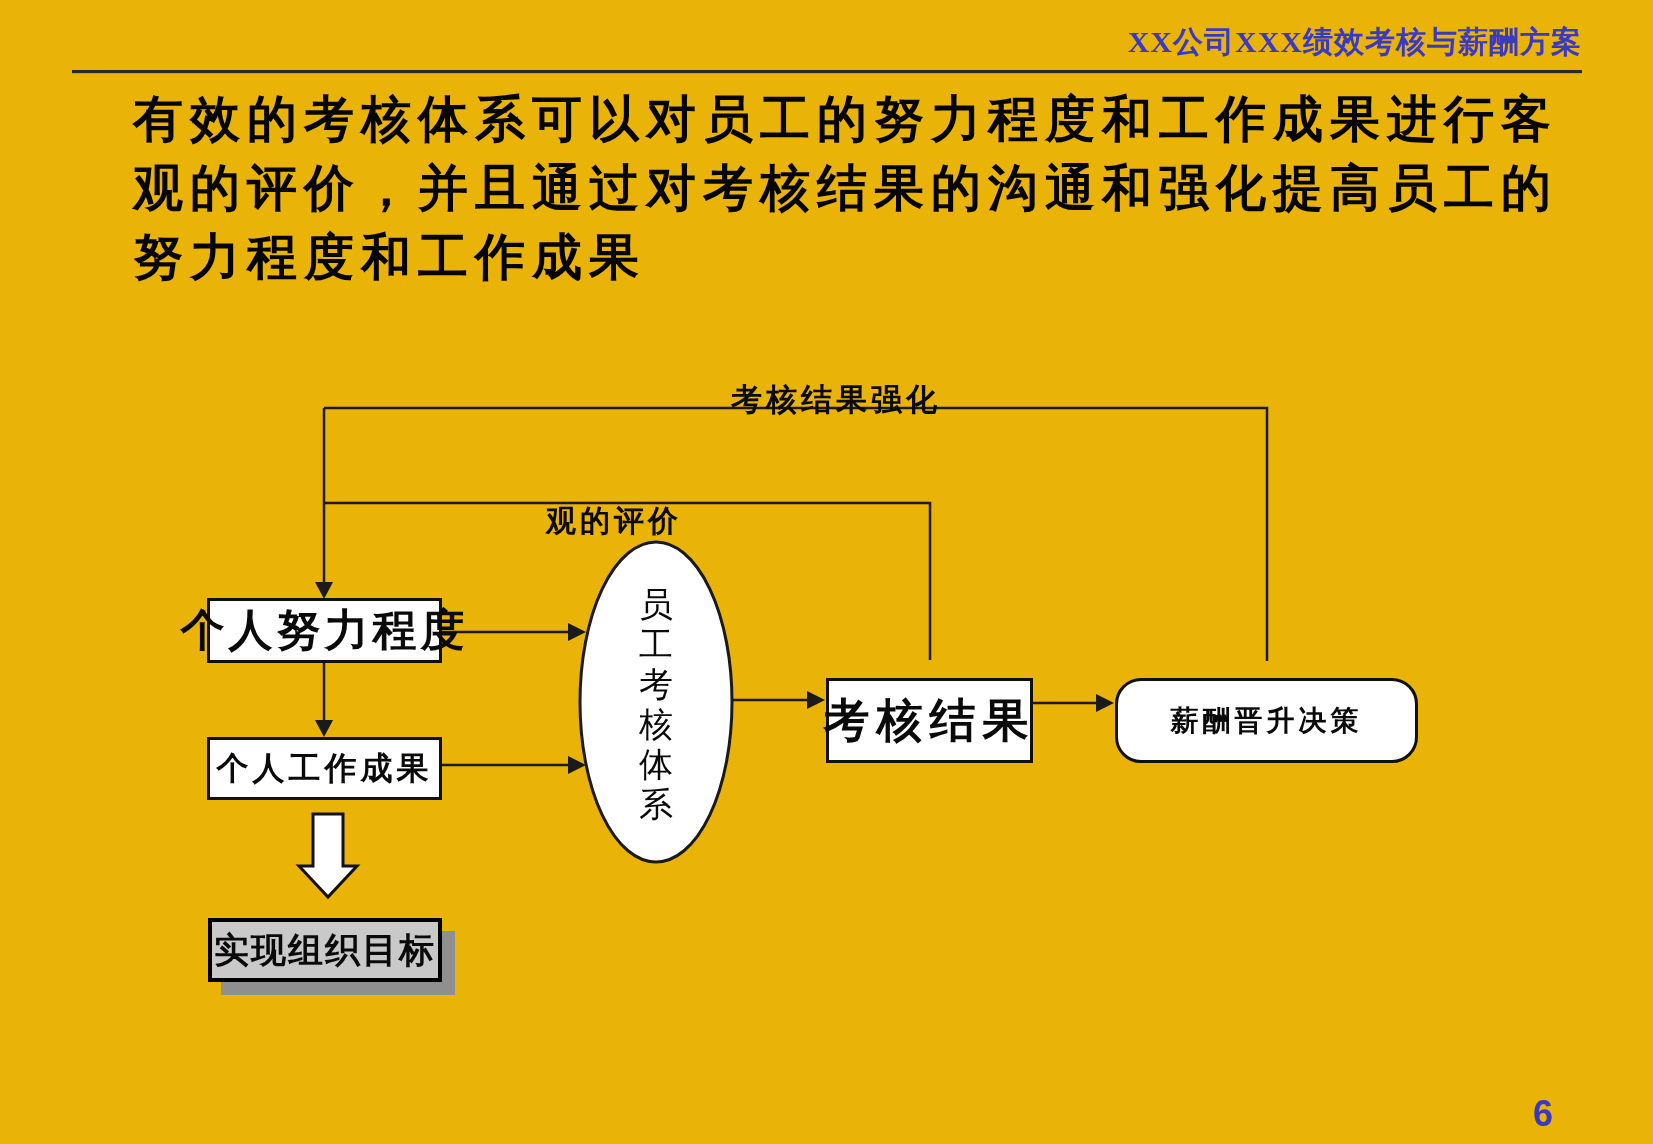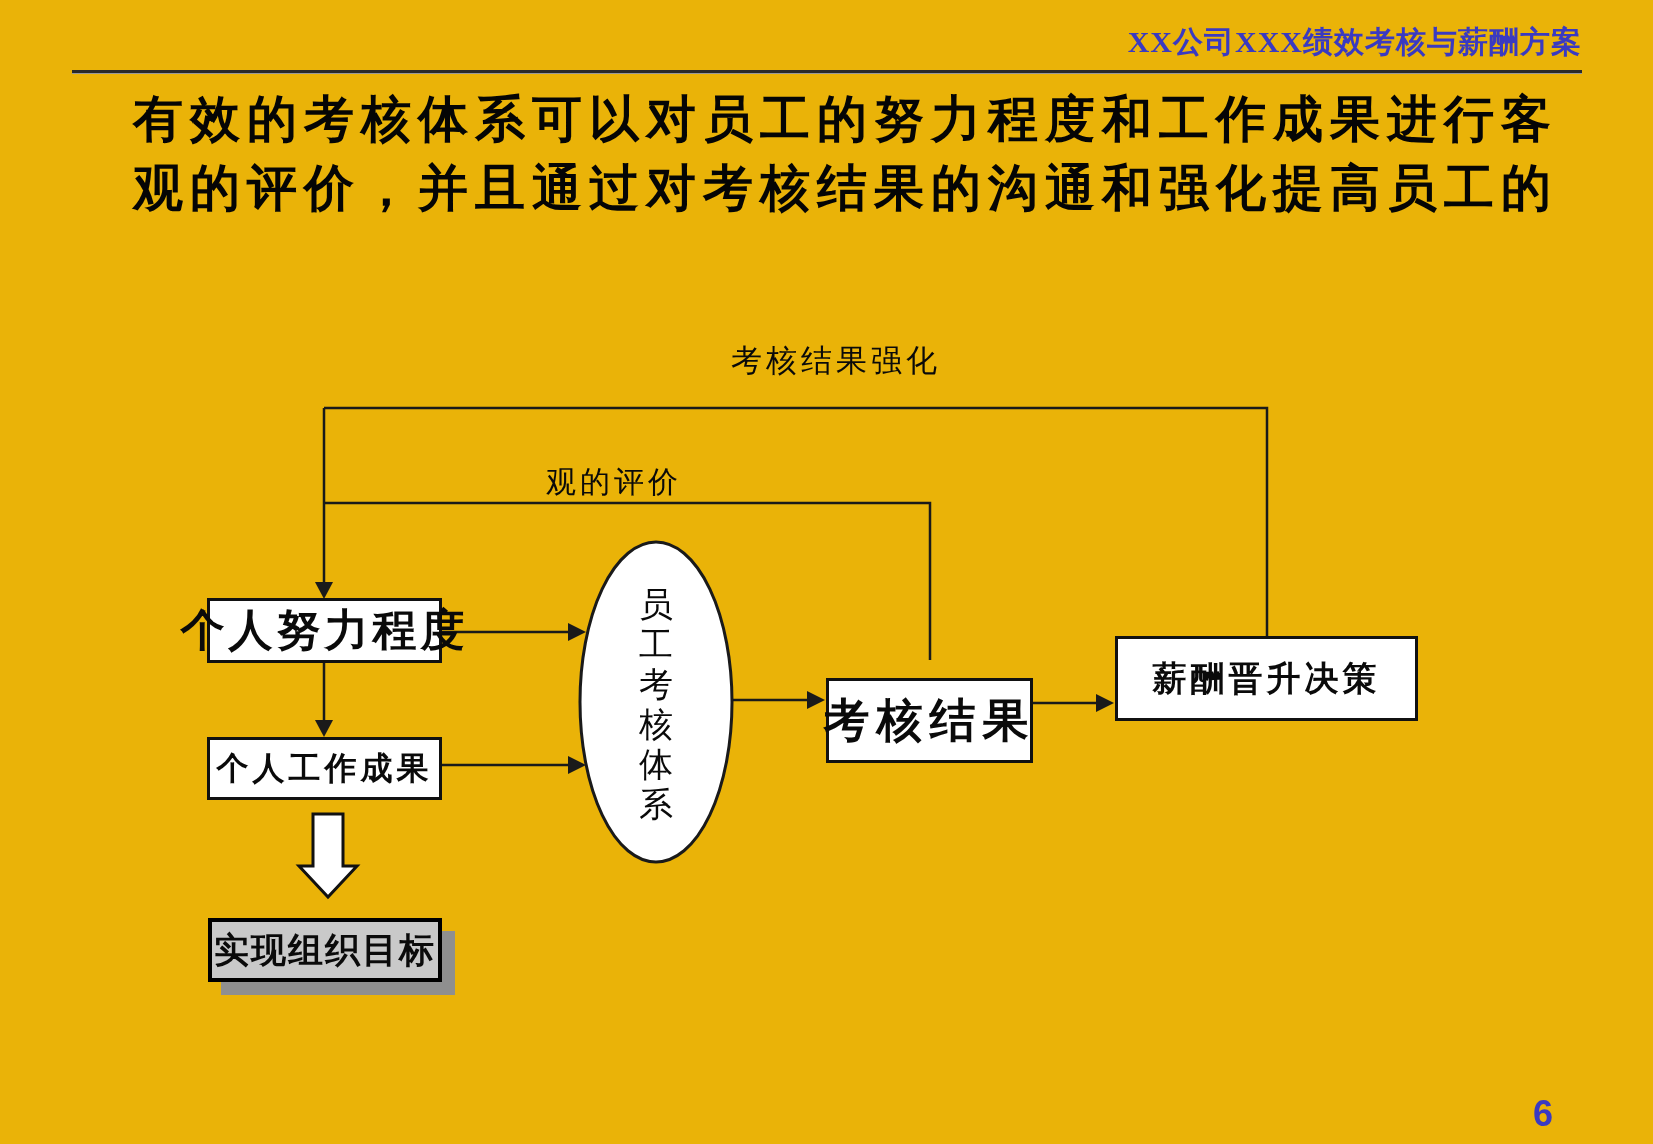--- a/index.html
+++ b/index.html
@@ -36,57 +36,59 @@
   
   .node{
     position:absolute;box-sizing:border-box;
     background:#ffffff;border:3px solid #111111;
     display:flex;align-items:center;justify-content:center;
     font-weight:bold;white-space:nowrap;
   }
   .n-effort {left:207px;top:598px;width:235px;height:65px;font-size:44px;letter-spacing:4px;}
   .n-results{left:207px;top:737px;width:235px;height:63px;font-size:32px;letter-spacing:4px;}
   .n-assess {left:826px;top:678px;width:207px;height:85px;font-size:46px;letter-spacing:7px;}
-  .n-pay    {left:1115px;top:636px;width:303px;height:85px;font-size:34px;letter-spacing:4px;}
+  .n-pay    {left:1115px;top:678px;width:303px;height:85px;font-size:28px;letter-spacing:4px;border-radius:26px;}
   .n-goal{
     left:208px;top:902px;width:234px;height:64px;
     background:#c9c9c9;border:4px solid #000;
     box-shadow:13px 13px 0 #8f8f8f;
     font-size:35px;letter-spacing:2px;margin-top:16px;
   }
   
   .ellipse-label{
     position:absolute;left:637px;top:584px;width:38px;
     font-weight:normal;font-size:34px;line-height:40px;
     text-align:center;word-break:break-all;
   }
   
   .fb-label{
-    position:absolute;font-weight:normal;white-space:nowrap;
+    position:absolute;font-weight:bold;white-space:nowrap;
     transform:translateX(-50%);
+    margin-top:39px;
   }
   .fb-reinforce{left:836px;top:340px;font-size:31px;letter-spacing:4px;}
   .fb-comm{left:614px;top:462px;font-size:30px;letter-spacing:4px;}
   
   .page-num{
     position:absolute;right:100px;top:1093px;
     font-weight:bold;font-size:36px;color:#3a3ac1;
   }
 </style>
 </head>
 <body>
 
 <div class="slide">
 
   <div class="hdr-title">XX公司XXX绩效考核与薪酬方案</div>
   <div class="hdr-rule"></div>
 
   <div class="title">
     <div>有效的考核体系可以对员工的努力程度和工作成果进行客</div>
     <div>观的评价，并且通过对考核结果的沟通和强化提高员工的</div>
+    <div>努力程度和工作成果</div>
   </div>
 
   <svg class="diagram" viewBox="0 0 1653 1144" xmlns="http://www.w3.org/2000/svg">
     <g fill="none" stroke="#1a1a1a" stroke-width="2.5">
 
       <path d="M324 408 H1267 V661"></path>
 
       <path d="M324 503 H930 V660"></path>
 
       <path d="M324 408 V583"></path>

